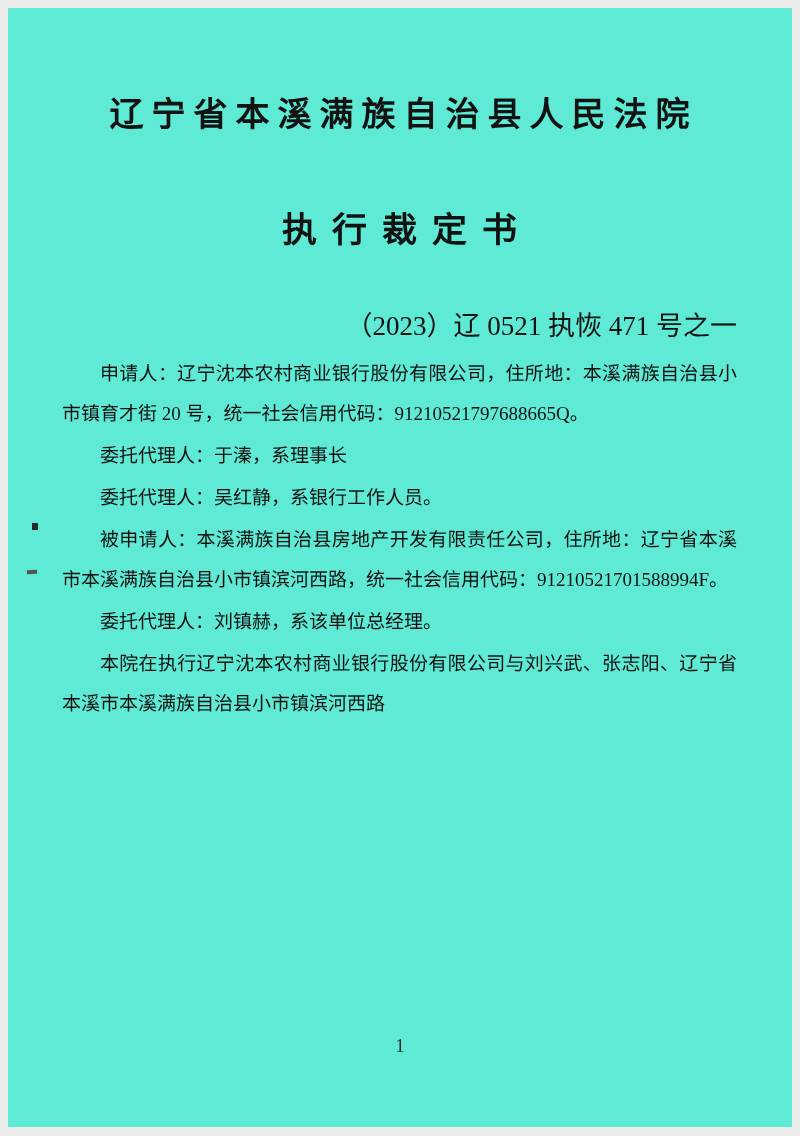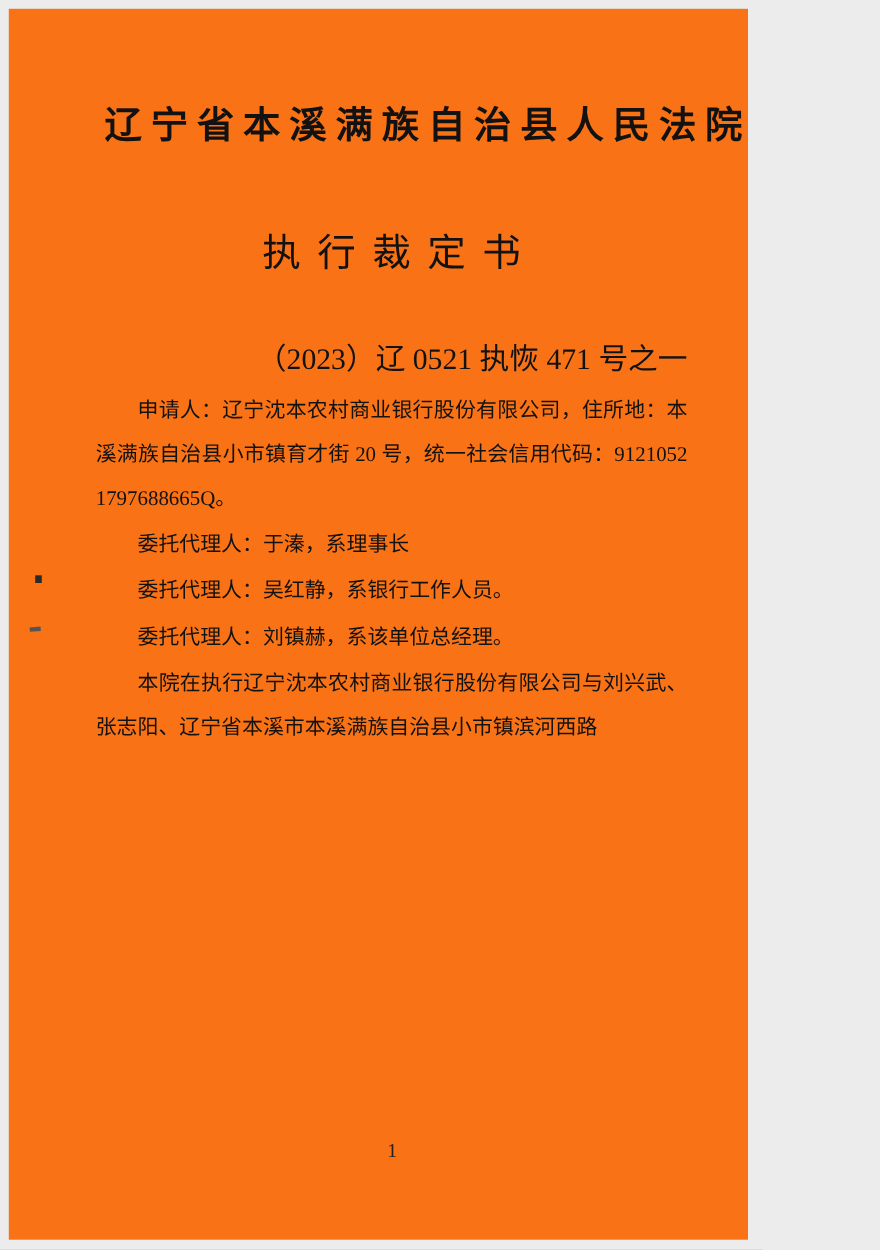--- a/index.html
+++ b/index.html
@@ -9,25 +9,24 @@
     height: 1136px;
     background: #ececec;
     font-family: "Liberation Serif", "DejaVu Serif", serif;
     overflow: hidden;
   }
 
   .document-page {
     position: absolute;
     left: 8px;
     top: 8px;
-    width: 672px;
+    width: 784px;
     height: 1119px;
-    background: #f97316;
+    background: #5eead4;
     color: #121212;
-    padding-left: 25px;
   }
 
   .content {
     position: relative;
     height: 100%;
     padding: 87px 55px 0 54px;
   }
 
   .court-name {
     text-align: center;
@@ -36,21 +35,21 @@
     letter-spacing: 8px;
     padding-left: 8px;   
     line-height: 1.2;
     white-space: nowrap;
   }
 
   .doc-title {
     margin-top: 74px;
     text-align: center;
     font-size: 35px;
-    font-weight: normal;
+    font-weight: bold;
     letter-spacing: 15px;
     padding-left: 15px;
     line-height: 1.2;
     white-space: nowrap;
   }
 
   .case-number {
     margin-top: 60px;
     text-align: right;
     font-size: 27px;
@@ -110,19 +109,20 @@
     <div class="court-name">辽宁省本溪满族自治县人民法院</div>
 
     <div class="doc-title">执行裁定书</div>
 
     <div class="case-number">（2023）辽 0521 执恢 471 号之一</div>
 
     <div class="document-body">
       <p>申请人：辽宁沈本农村商业银行股份有限公司，住所地：本溪满族自治县小市镇育才街 20 号，统一社会信用代码：91210521797688665Q。</p>
       <p>委托代理人：于溱，系理事长</p>
       <p>委托代理人：吴红静，系银行工作人员。</p>
+      <p>被申请人：本溪满族自治县房地产开发有限责任公司，住所地：辽宁省本溪市本溪满族自治县小市镇滨河西路，统一社会信用代码：91210521701588994F。</p>
       <p>委托代理人：刘镇赫，系该单位总经理。</p>
       <p>本院在执行辽宁沈本农村商业银行股份有限公司与刘兴武、张志阳、辽宁省本溪市本溪满族自治县小市镇滨河西路</p>
     </div>
 
     <div class="page-number">1</div>
   </div>
 </div>
 
 </body></html>

